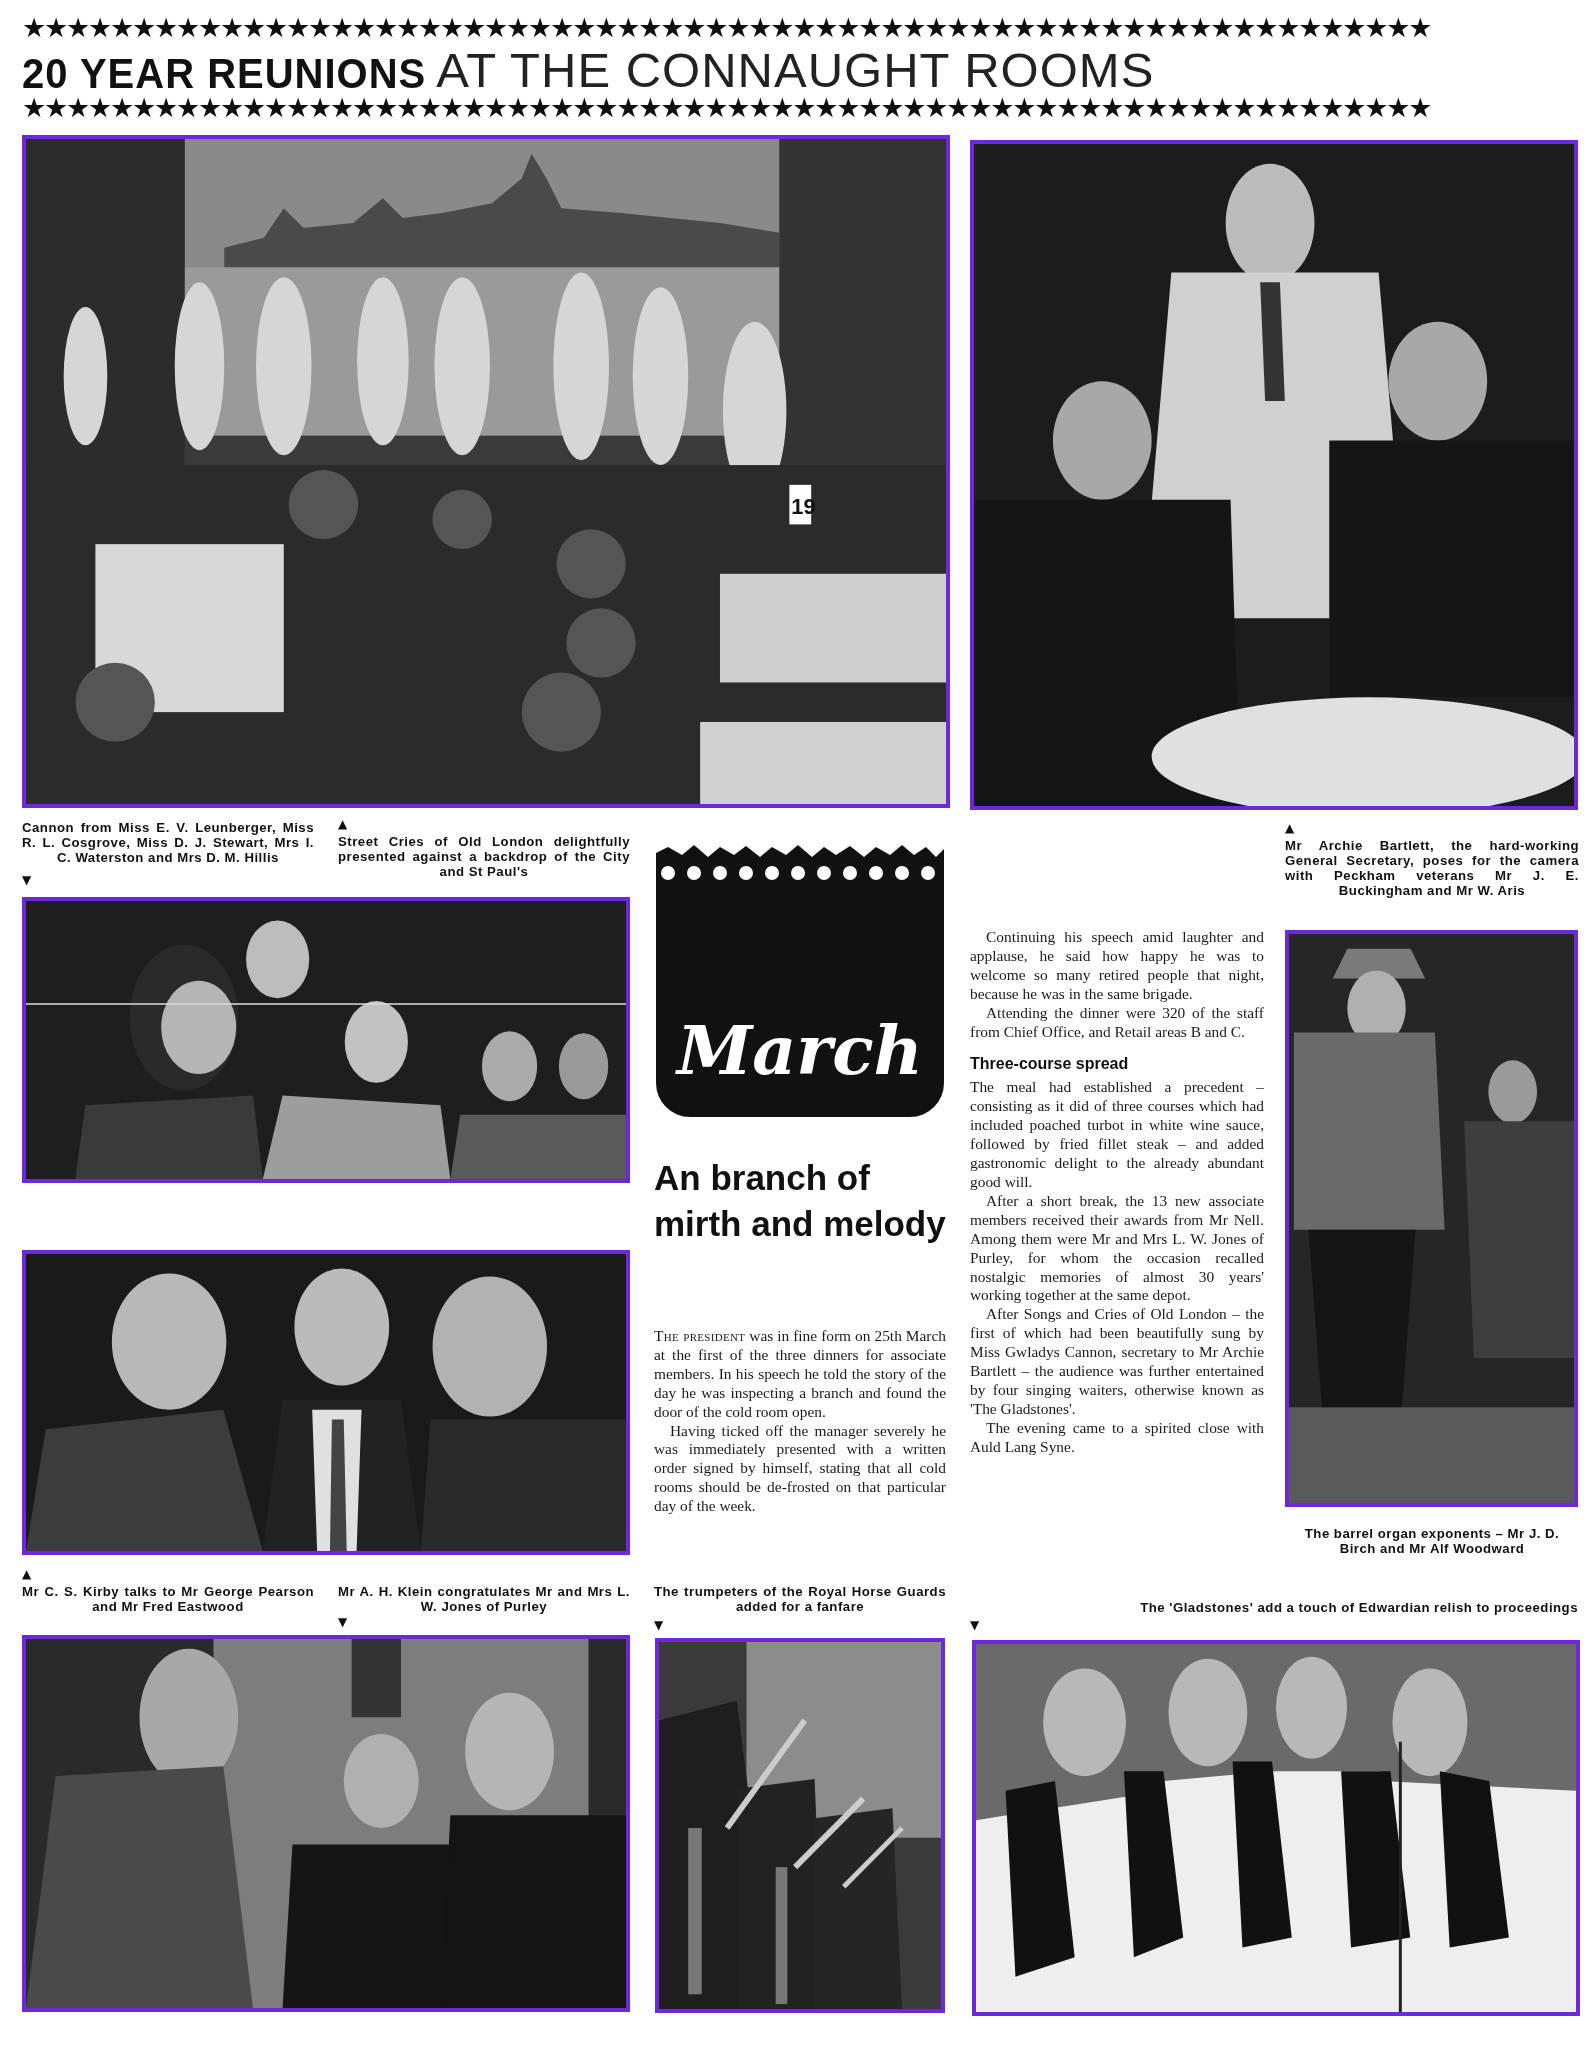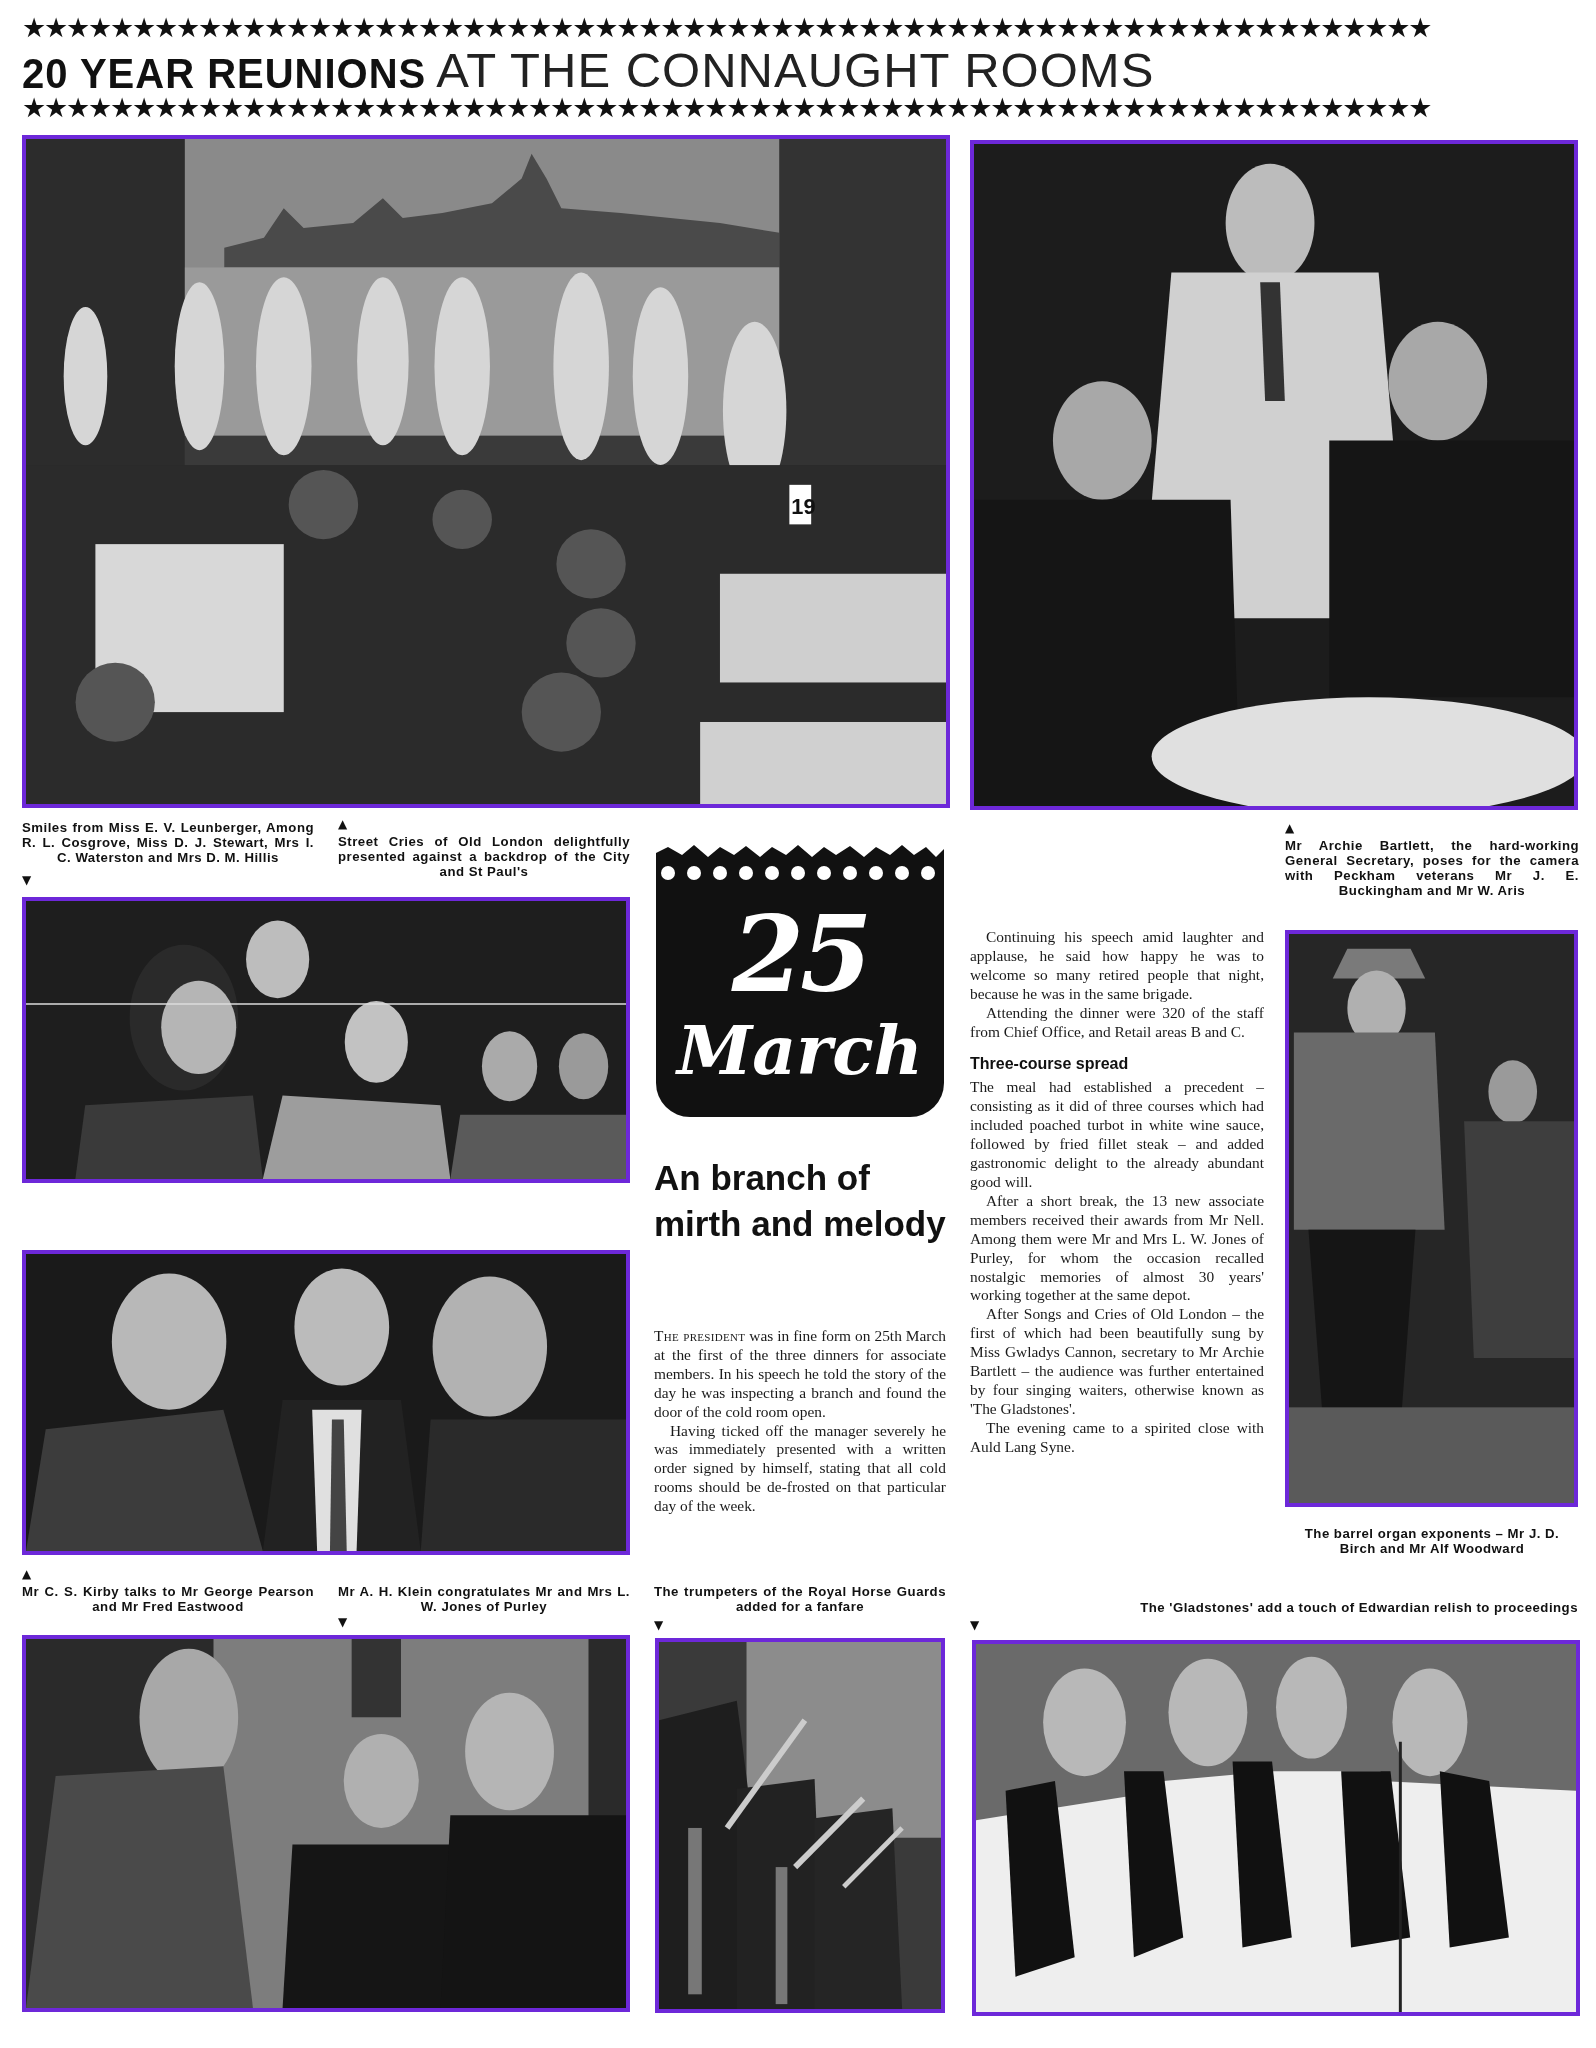--- a/index.html
+++ b/index.html
@@ -92,21 +92,21 @@
     <path d="M200 130 L410 130 L440 480 L170 480 Z" fill="#d0d0d0"></path>
     <path d="M290 140 L310 140 L315 260 L295 260 Z" fill="#333"></path>
     <ellipse cx="130" cy="300" rx="50" ry="60" fill="#a8a8a8"></ellipse>
     <ellipse cx="470" cy="240" rx="50" ry="60" fill="#a8a8a8"></ellipse>
     <path d="M0 360 L260 360 L270 670 L0 670 Z" fill="#151515"></path>
     <path d="M360 300 L608 300 L608 560 L360 560 Z" fill="#151515"></path>
     <ellipse cx="400" cy="620" rx="220" ry="60" fill="#e0e0e0"></ellipse>
   </svg>
 </div>
 
-<div class="caption cap-justify" style="left:22px; top:820px; width:292px;">Smiles from Miss E. V. Leunberger, Among R. L. Cosgrove, Miss D. J. Stewart, Mrs I. C. Waterston and Mrs D. M. Hillis</div>
+<div class="caption cap-justify" style="left:22px; top:820px; width:292px;">Cannon from Miss E. V. Leunberger, Miss R. L. Cosgrove, Miss D. J. Stewart, Mrs I. C. Waterston and Mrs D. M. Hillis</div>
 <div class="arrow" style="left:22px; top:874px;">▼</div>
 
 <div class="arrow" style="left:338px; top:818px;">▲</div>
 <div class="caption cap-justify" style="left:338px; top:834px; width:292px;">Street Cries of Old London delightfully presented against a backdrop of the City and St Paul's</div>
 
 <div class="arrow" style="left:1285px; top:822px;">▲</div>
 <div class="caption cap-justify" style="left:1285px; top:838px; width:294px;">Mr Archie Bartlett, the hard-working General Secretary, poses for the camera with Peckham veterans Mr J. E. Buckingham and Mr W. Aris</div>
 
 <div class="photo" style="left:22px; top:897px; width:608px; height:286px;">
   <svg viewBox="0 0 608 286" preserveAspectRatio="none">
@@ -135,21 +135,20 @@
         <circle cx="116" cy="30" r="7"></circle>
         <circle cx="142" cy="30" r="7"></circle>
       <circle cx="168" cy="30" r="7"></circle>
         <circle cx="194" cy="30" r="7"></circle>
         <circle cx="220" cy="30" r="7"></circle>
       <circle cx="246" cy="30" r="7"></circle>
         <circle cx="272" cy="30" r="7"></circle>
       <path d="M0 0 L288 0 L288 6 L280 14 L270 4 L258 12 L246 2 L234 12 L220 4 L208 14 L194 3 L180 12 L168 4 L156 14 L142 2 L130 12 L116 4 L104 14 L90 3 L78 12 L64 4 L52 14 L38 2 L26 12 L12 4 L0 10 Z"></path>
     </g>
   </svg>
-  <div class="cal-day">25</div>
   <div class="cal-month">March</div>
 </div>
 
 <div class="headline">An branch of mirth and melody</div>
 
 <div class="body-text" style="left:654px; top:1327px; width:292px;">
   <p class="first"><span class="smallcaps">The president</span> <span>was in fine form on 25th March at the first of the three dinners for associate members. In his speech he told the story of the day he was inspecting a branch and found the door of the cold room open.</span></p>
   <p>Having ticked off the manager severely he was immediately presented with a written order signed by himself, stating that all cold rooms should be de-frosted on that particular day of the week.</p>
 </div>
 

